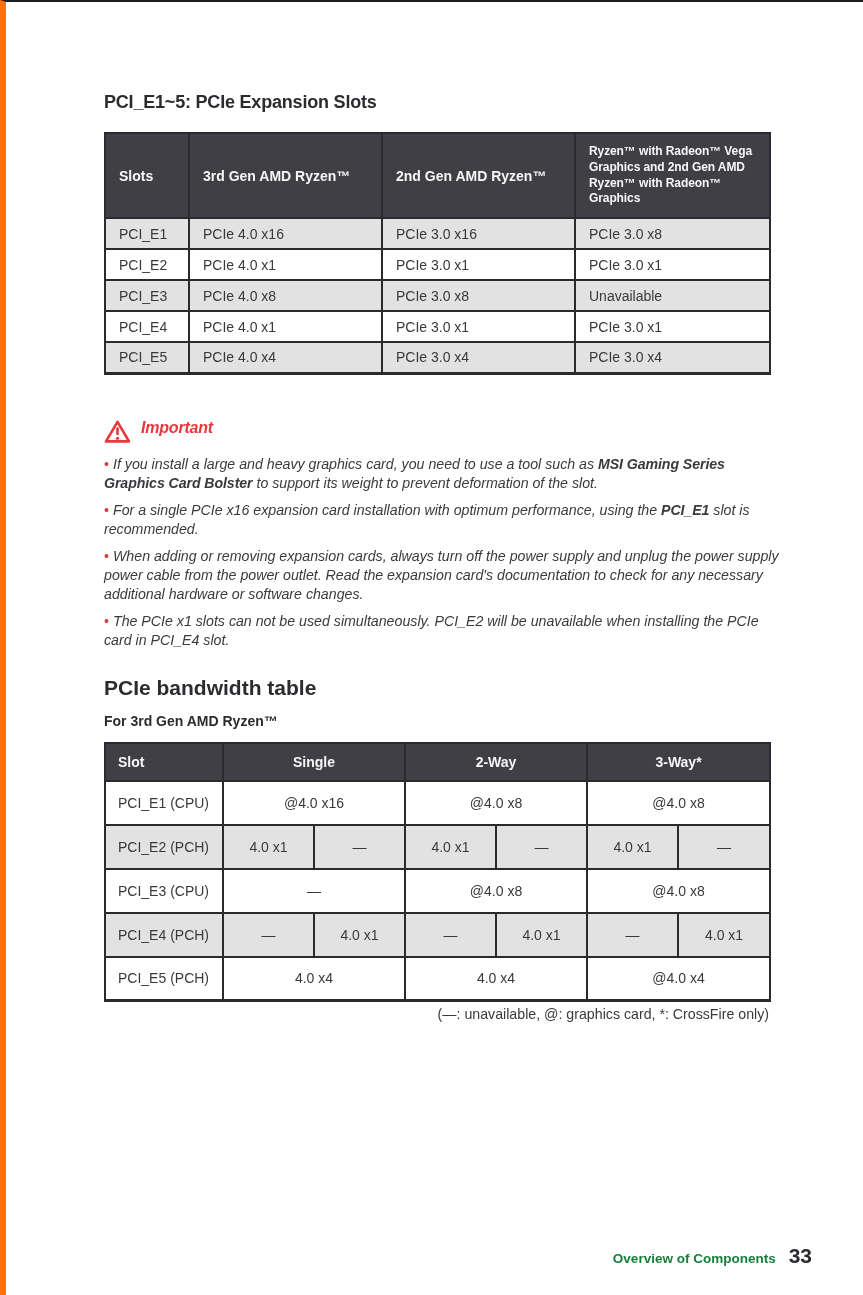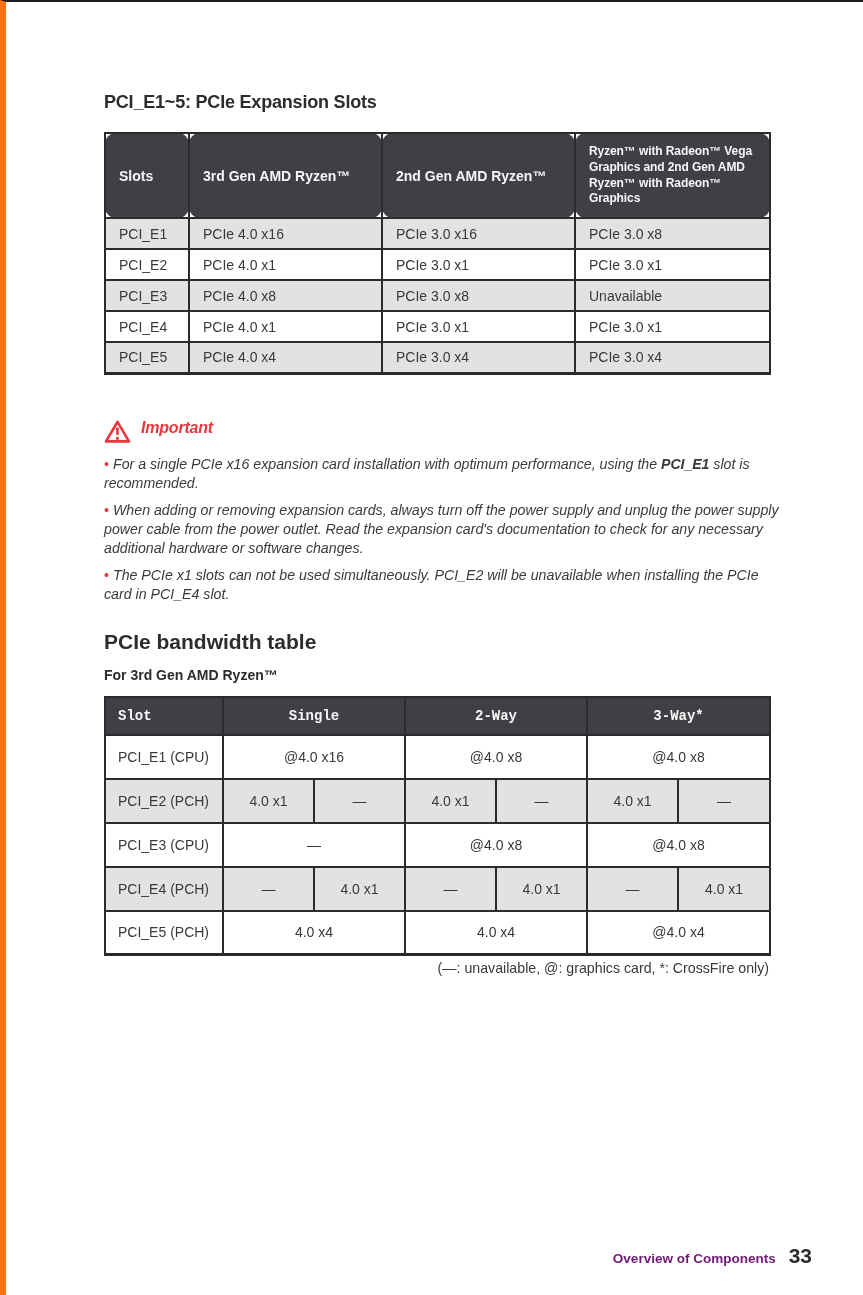--- a/index.html
+++ b/index.html
@@ -29,21 +29,21 @@
   table, th, td { border: 2px solid #2b2b2f; }
   table { border-bottom-width: 3px; }
   th {
     background: #3f3f45; color: #f7f7f7;
     font-weight: bold; text-align: left;
   }
   td { color: #39393d; }
 
   
   .slots-table { margin-top: 19px; font-size: 14px; }
-  .slots-table th { padding: 6px 10px 6px 13px; height: 85px; vertical-align: middle; border-radius: 11px; }
+  .slots-table th { padding: 6px 10px 6px 13px; height: 85px; vertical-align: middle; }
   .slots-table th.small-head { font-size: 12px; line-height: 1.3; letter-spacing: -0.1px; }
   .slots-table td { height: 31px; padding-left: 13px; vertical-align: middle; }
   .row-alt td { background: #e2e2e2; }
 
   
   .important-head { margin-top: 44px; display: flex; align-items: flex-start; gap: 10px; }
   .warn-icon { width: 27px; height: 25px; flex: 0 0 auto; }
   .important-label {
     font-size: 16px; font-weight: bold; font-style: italic;
     letter-spacing: -0.2px;
@@ -54,32 +54,32 @@
     color: #3a3a3e; margin-bottom: 8px; width: 678px;
   }
   .bullets p .dot { font-style: normal; margin-right: 4px; }
   .bullets b { letter-spacing: -0.1px; }
 
   
   .bw-heading { margin-top: 26px; font-size: 21px; font-weight: bold; color: #2c2c30; }
   .bw-intro { margin-top: 14px; font-size: 14.2px; color: #3a3a3e; }
   .bw-sub { margin-top: 13px; font-size: 14px; font-weight: bold; color: #2c2c30; }
   .bw-table { margin-top: 13px; font-size: 14px; }
-  .bw-table th { height: 38px; text-align: center; vertical-align: middle; padding: 4px 6px; font-family: Liberation Mono, monospace; }
+  .bw-table th { height: 38px; text-align: center; vertical-align: middle; padding: 4px 6px; }
   .bw-table th.slot-head { text-align: left; padding-left: 12px; }
   .bw-table td { height: 44px; text-align: center; vertical-align: middle; }
   .bw-table td.slot-cell { text-align: left; padding-left: 12px; }
 
   .legend { margin-top: 4px; font-size: 14.2px; color: #3a3a3e; text-align: right; }
 
   .footer {
     position: absolute; top: 1242px; right: 51px;
     display: flex; align-items: baseline; gap: 13px;
   }
-  .footer-section { font-size: 13.5px; font-weight: bold; color: #701a75; }
+  .footer-section { font-size: 13.5px; font-weight: bold; color: #15803d; }
   .footer-page { font-size: 21px; font-weight: bold; color: #2b2b30; }
 </style>
 </head>
 <body>
 
 <div class="page">
   <div class="content">
 
     <h1 class="doc-title">PCI_E1~5: PCIe Expansion Slots</h1>
 
@@ -135,20 +135,21 @@
     <div class="important-head">
       <svg class="warn-icon" viewBox="0 0 27 25">
         <path d="M13.5 2.8 L25 22.4 L2 22.4 Z" fill="none" stroke="#e8373d" stroke-width="2.6" stroke-linejoin="round"></path>
         <rect x="12.2" y="8.3" width="2.6" height="8" rx="1.2" fill="#e8373d"></rect>
         <circle cx="13.5" cy="19.3" r="1.6" fill="#e8373d"></circle>
       </svg>
       <span class="important-label" style="color:#e8373d">Important</span>
     </div>
 
     <div class="bullets" id="bullets">
+        <p><span class="dot" style="color: rgb(232, 55, 61);">•</span><span>If you install a large and heavy graphics card, you need to use a tool such as </span><b>MSI Gaming Series Graphics Card Bolster</b><span> to support its weight to prevent deformation of the slot.</span></p>
         <p><span class="dot" style="color: rgb(232, 55, 61);">•</span><span>For a single PCIe x16 expansion card installation with optimum performance, using the </span><b>PCI_E1</b><span> slot is recommended.</span></p>
         <p><span class="dot" style="color: rgb(232, 55, 61);">•</span><span>When adding or removing expansion cards, always turn off the power supply and unplug the power supply power cable from the power outlet. Read the expansion card's documentation to check for any necessary additional hardware or software changes.</span></p>
         <p><span class="dot" style="color: rgb(232, 55, 61);">•</span><span>The PCIe x1 slots can not be used simultaneously. PCI_E2 will be unavailable when installing the PCIe card in PCI_E4 slot.</span></p>
       </div>
 
     <h2 class="bw-heading">PCIe bandwidth table</h2>
     <h3 class="bw-sub">For 3rd Gen AMD Ryzen™</h3>
 
     <table class="bw-table">
       <colgroup>

